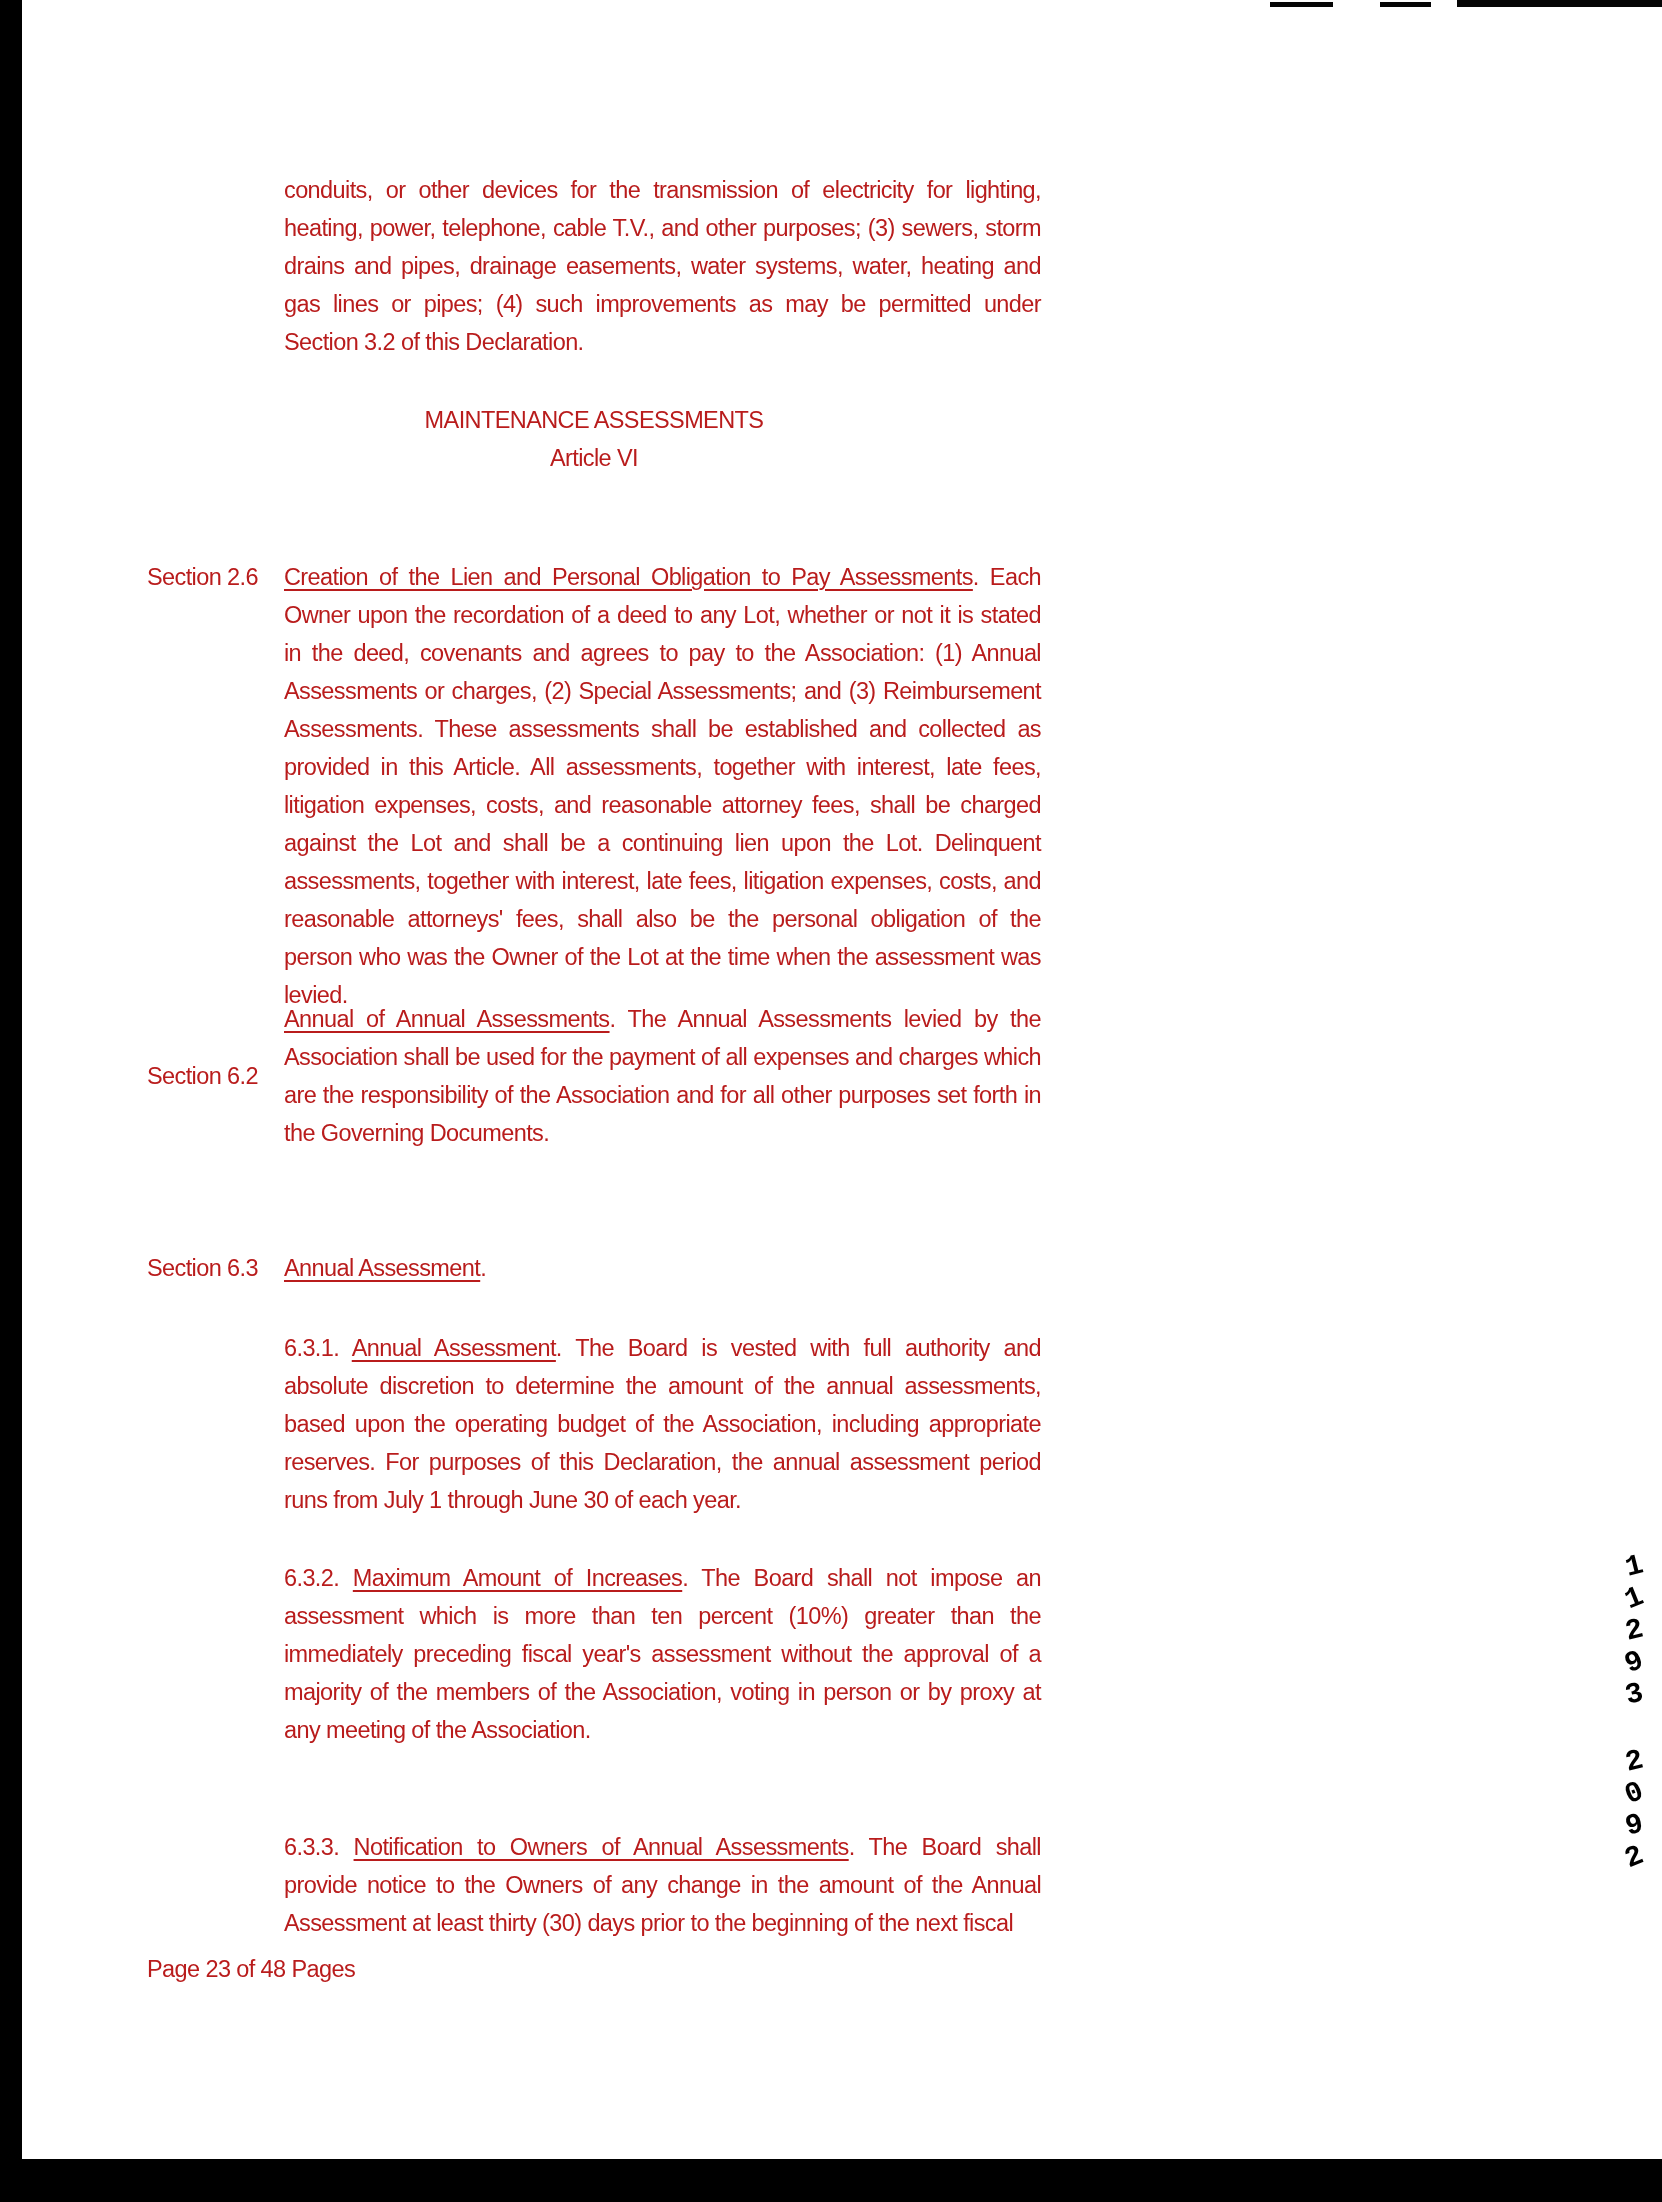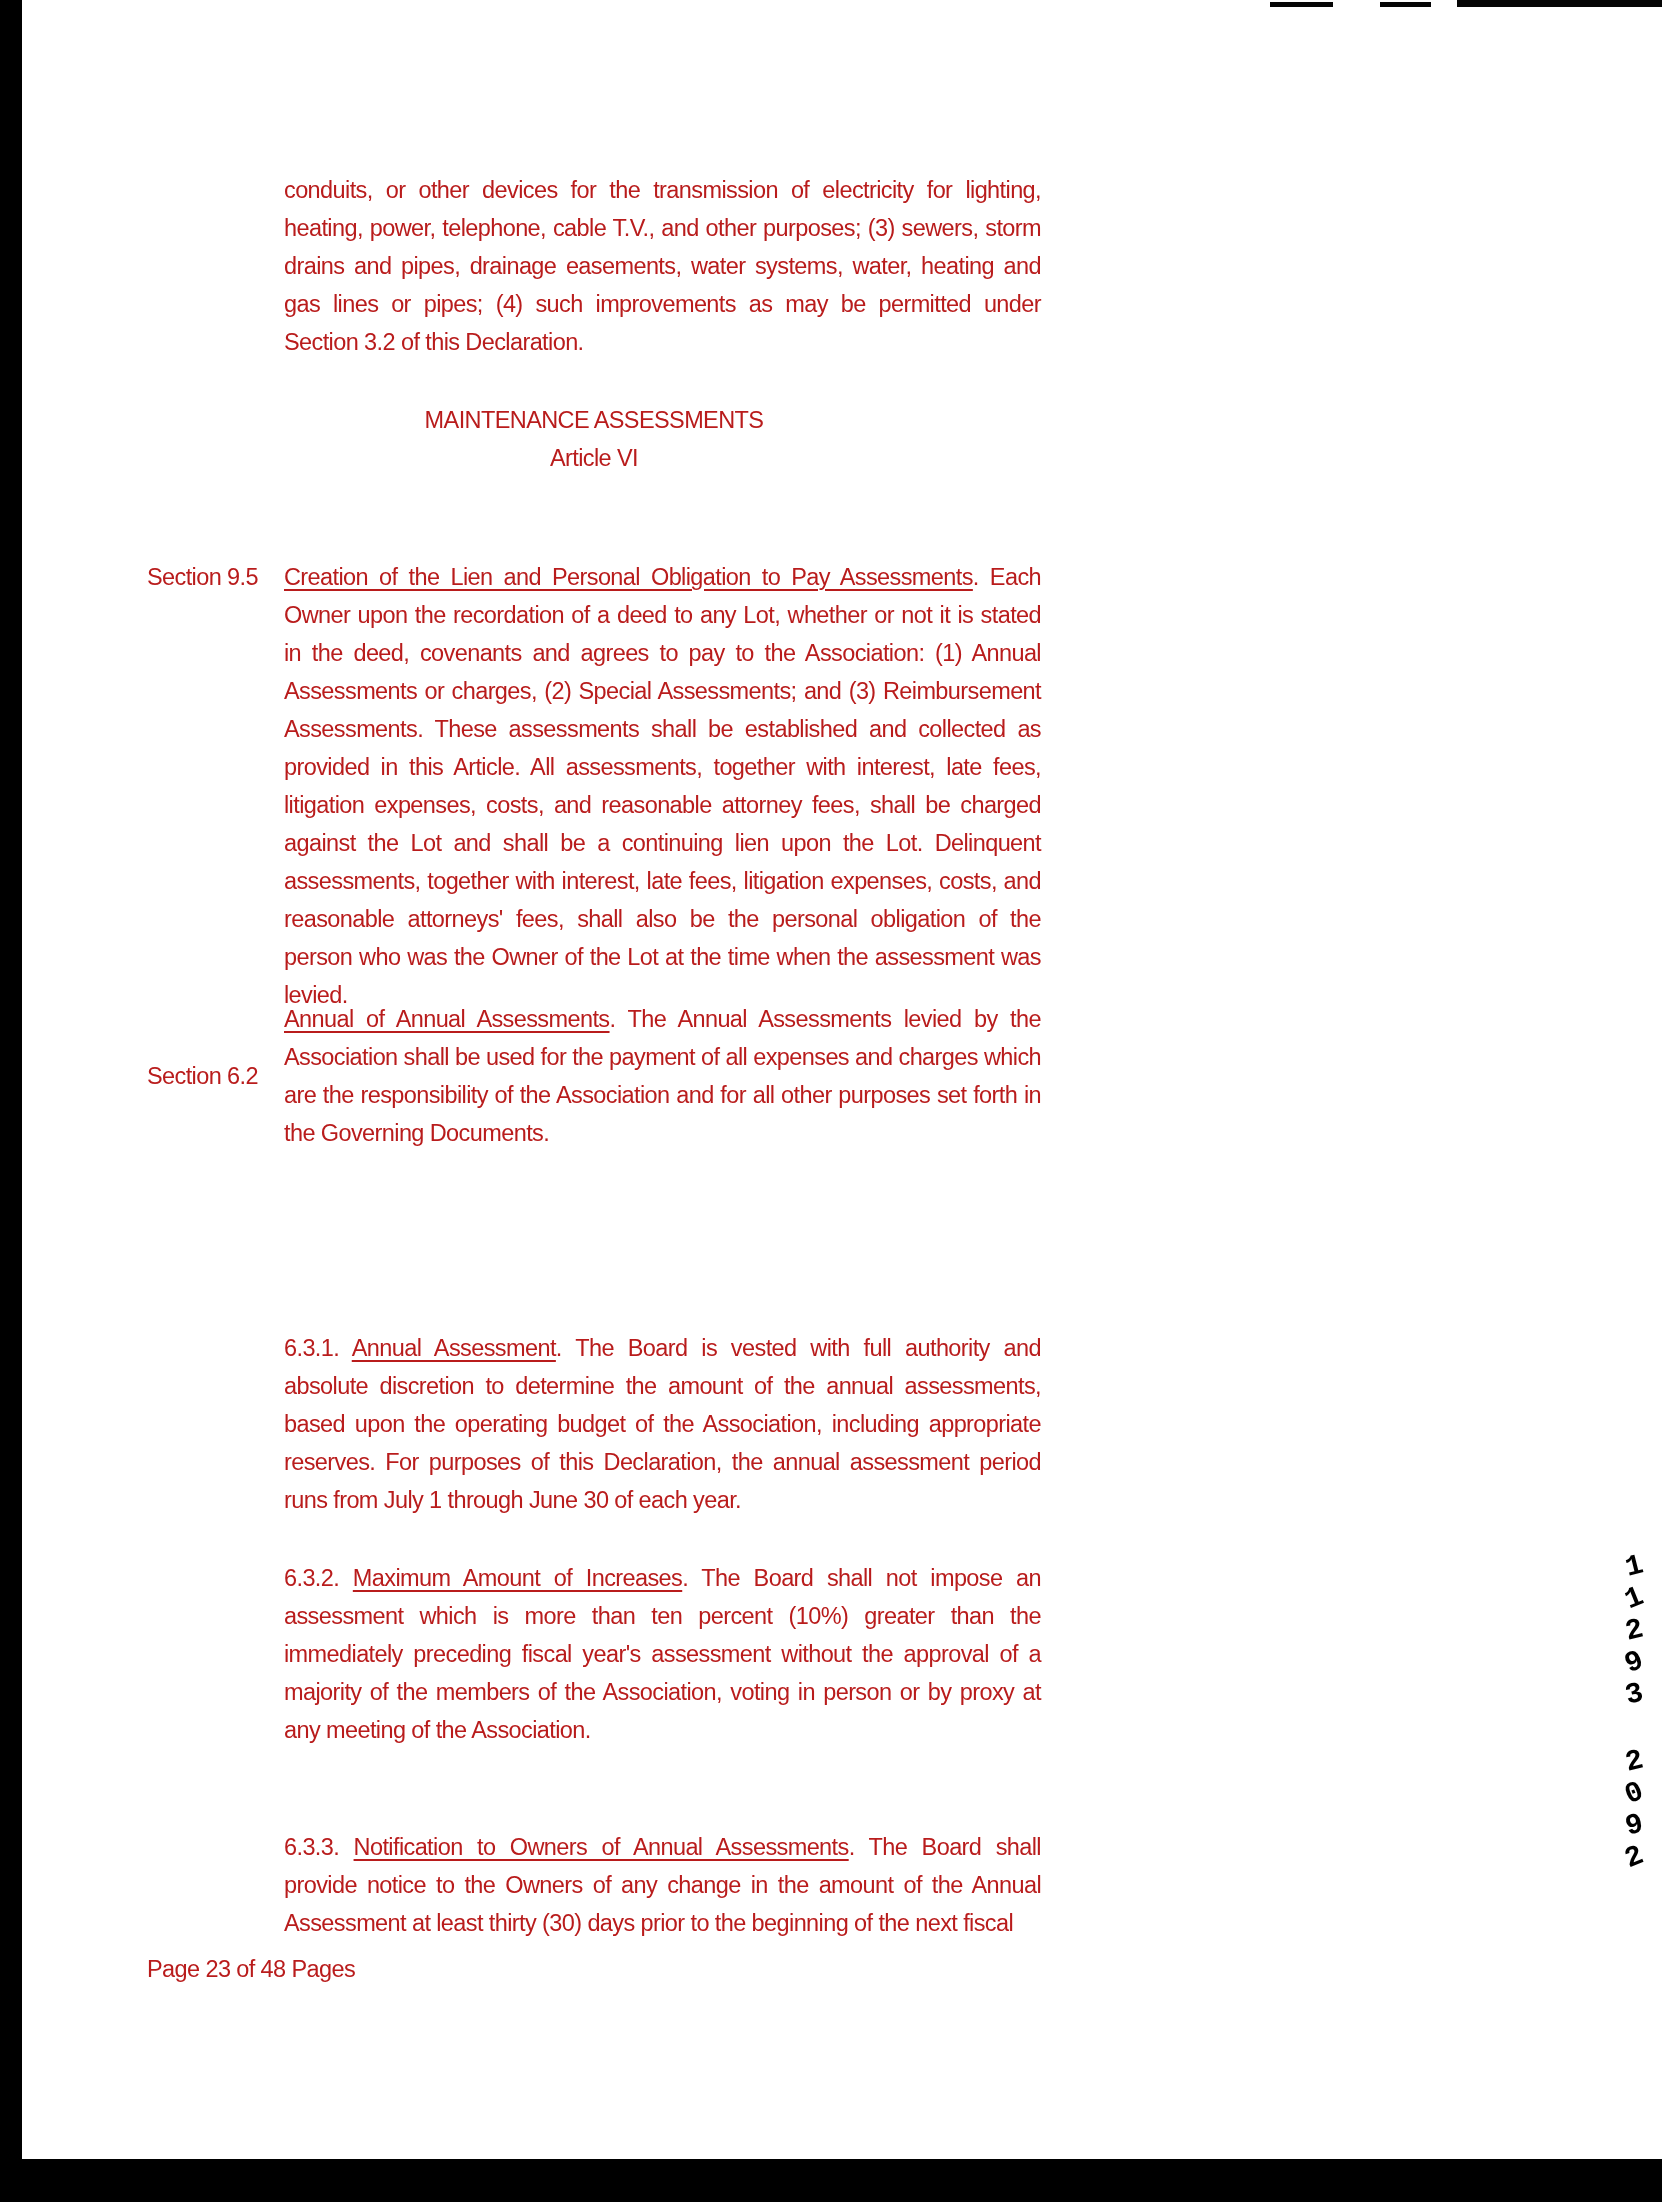--- a/index.html
+++ b/index.html
@@ -77,29 +77,33 @@
   <div class="edge-top-c"></div>
 
   <div class="intro txt just">conduits, or other devices for the transmission of electricity for lighting, heating, power, telephone, cable T.V., and other purposes; (3) sewers, storm drains and pipes, drainage easements, water systems, water, heating and gas lines or pipes; (4) such improvements as may be permitted under Section 3.2 of this Declaration.</div>
 
   <div class="article-heading txt">
     <div>MAINTENANCE ASSESSMENTS</div>
     <div>Article VI</div>
   </div>
 
   <div class="section-row row-s61">
-    <div class="sec-label txt">Section 9.5</div>
+    <div class="sec-label txt">Section 2.6</div>
     <div class="sec-text txt just"><span class="u">Creation of the Lien and Personal Obligation to Pay Assessments</span><span>.  Each Owner upon the recordation of a deed to any Lot, whether or not it is stated in the deed, covenants and agrees to pay to the Association: (1) Annual Assessments or charges, (2) Special Assessments; and (3) Reimbursement Assessments.  These assessments shall be established and collected as provided in this Article.  All assessments, together with interest, late fees, litigation expenses, costs, and reasonable attorney fees, shall be charged against the Lot and shall be a continuing lien upon the Lot.  Delinquent assessments, together with interest, late fees, litigation expenses, costs, and reasonable attorneys' fees, shall also be the personal obligation of the person who was the Owner of the Lot at the time when the assessment was levied.</span></div>
   </div>
 
   <div class="section-row row-s62">
     <div class="sec-label txt">Section 6.2</div>
     <div class="sec-text txt just"><span class="u">Annual of Annual Assessments</span><span>.  The Annual Assessments levied by the Association shall be used for the payment of all expenses and charges which are the responsibility of the Association and for all other purposes set forth in the Governing Documents.</span></div>
   </div>
 
+  <div class="section-row row-s63">
+    <div class="sec-label txt">Section 6.3</div>
+    <div class="sec-text txt just"><span class="u">Annual Assessment</span><span>.</span></div>
+  </div>
 
   <div class="subsection row-sub631 txt just"><span>6.3.1.</span> <span class="u">Annual Assessment</span><span>.  The Board is vested with full authority and absolute discretion to determine the amount of the annual assessments, based upon the operating budget of the Association, including appropriate reserves.  For purposes of this Declaration, the annual assessment period runs from July 1 through June 30 of each year.</span></div>
 
   <div class="subsection row-sub632 txt just"><span>6.3.2.</span> <span class="u">Maximum Amount of Increases</span><span>.  The Board shall not impose an assessment which is more than ten percent (10%) greater than the immediately preceding fiscal year's assessment without the approval of a majority of the members of the Association, voting in person or by proxy at any meeting of the Association.</span></div>
 
   <div class="subsection row-sub633 txt just"><span>6.3.3.</span> <span class="u">Notification to Owners of Annual Assessments</span><span>.  The Board shall provide notice to the Owners of any change in the amount of the Annual Assessment at least thirty (30) days prior to the beginning of the next fiscal</span></div>
 
   <div class="footer-line txt">Page 23 of 48 Pages</div>
 
   <div class="stamp stamp-1">

